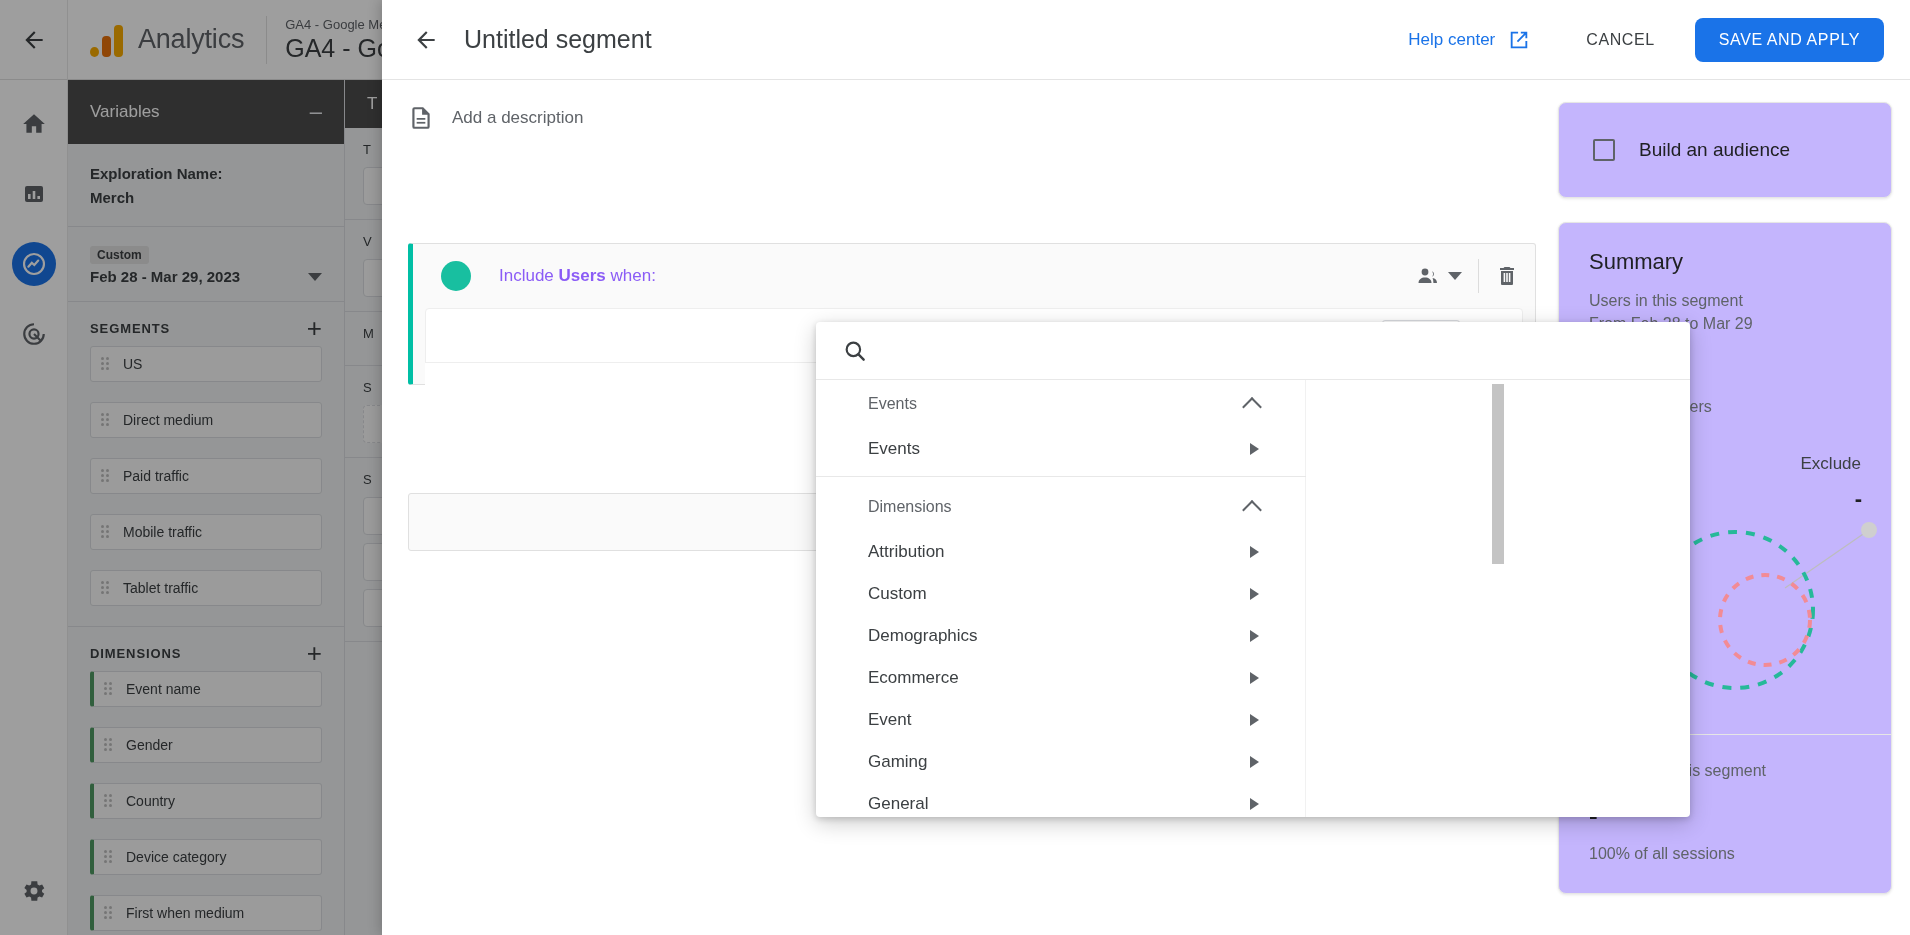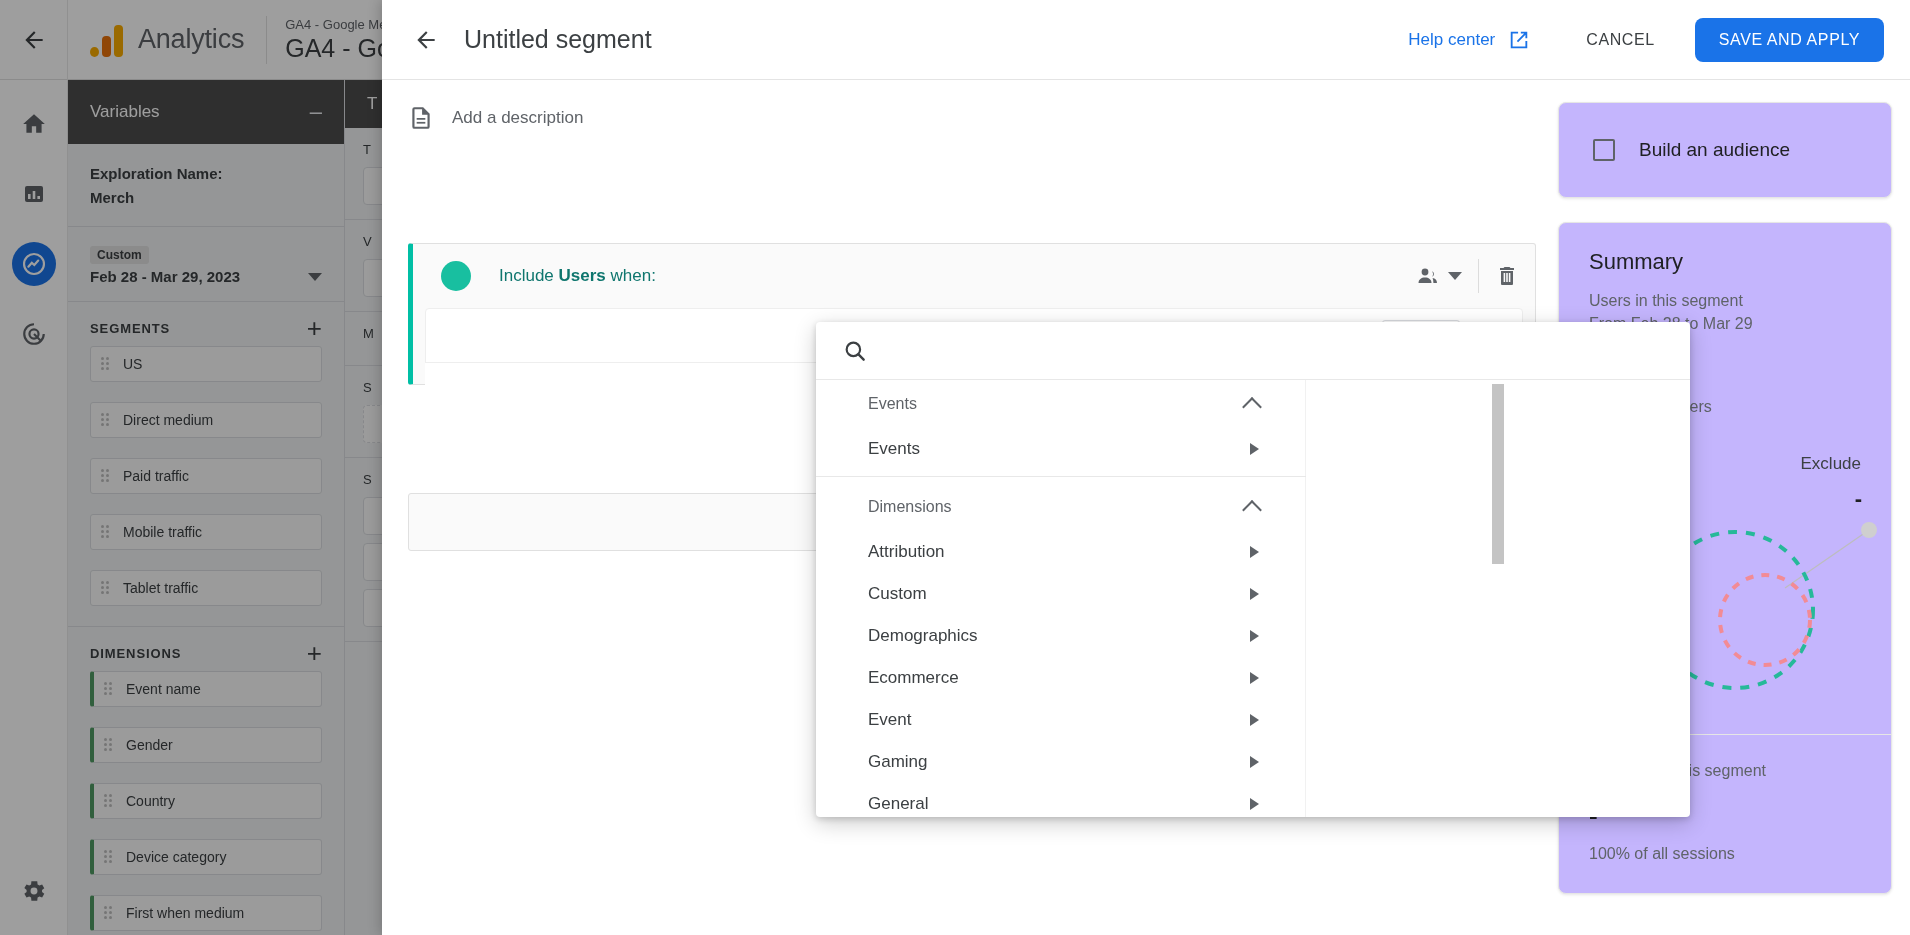--- a/index.html
+++ b/index.html
@@ -131,21 +131,21 @@
   
   .cond-wrap { position: absolute; left: 26px; top: 163px; width: 1128px; }
   .cond-card {
     position: relative; background: #fafafa; border: 1px solid #e0e0e0;
     border-left: 5px solid #00bfa5; border-radius: 3px; min-height: 142px;
   }
   .cond-head {
     height: 64px; display: flex; align-items: center; padding: 0 0 0 28px;
   }
   .teal-dot { width: 30px; height: 30px; border-radius: 50%; background: #18bfa0; }
-  .cond-text { font-size: 17px; color: #0f766e; margin-left: 28px; }
+  .cond-text { font-size: 17px; color: #8b5cf6; margin-left: 28px; }
   .cond-text b { font-weight: bold; }
   .cond-actions { margin-left: auto; display: flex; align-items: center; }
   .cond-ico-btn { display: flex; align-items: center; gap: 6px; padding: 0 16px; color: #5f6368; }
   .vdiv { width: 1px; height: 34px; background: #dcdcdc; }
   .cond-inner {
     margin: 0 12px 12px 12px; background: #fff; border: 1px solid #eee; border-radius: 4px;
     min-height: 62px; display: flex; align-items: center;
   }
   .or-btn {
     margin-left: auto; margin-right: 62px; border: 1px solid #dadce0;

